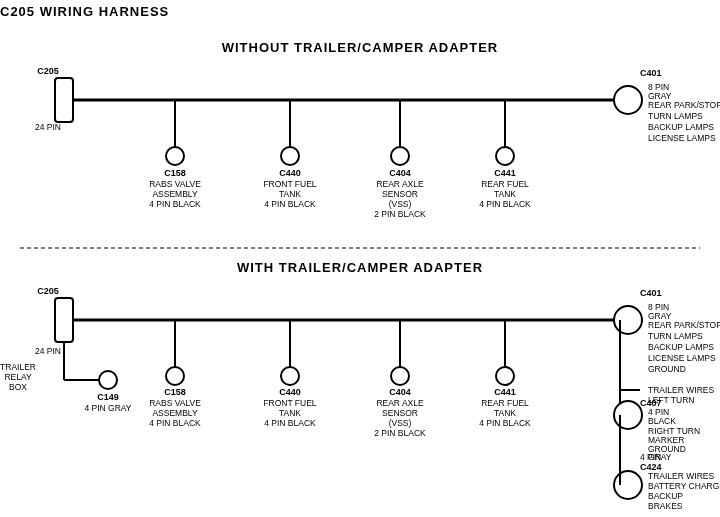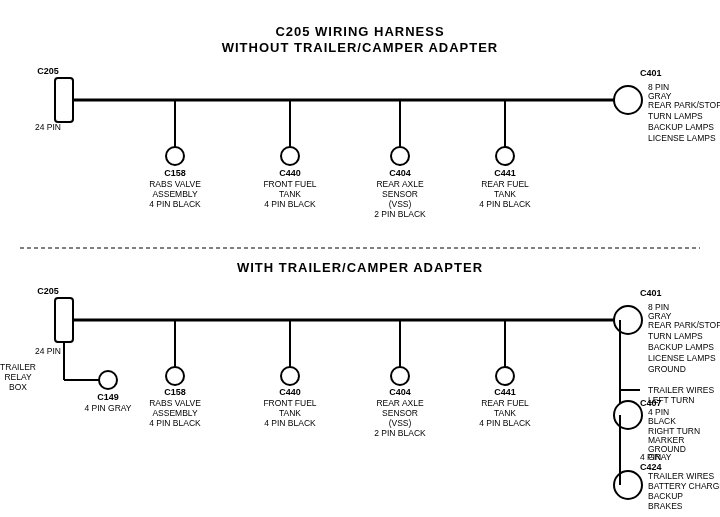--- a/index.html
+++ b/index.html
@@ -12,24 +12,24 @@
       position: relative;
       overflow: hidden;
     }
     .diagram-container {
       width: 720px;
       height: 517px;
       position: relative;
       background: #fff;
     }
     .main-title {
-      text-align: center;
+      text-align: left;
       font-size: 13px;
       font-weight: bold;
-      padding-top: 24px;
+      padding-top: 4px;
       letter-spacing: 1px;
     }
     svg {
       position: absolute;
       top: 0;
       left: 0;
       width: 720px;
       height: 517px;
     }
     .connector-label {

